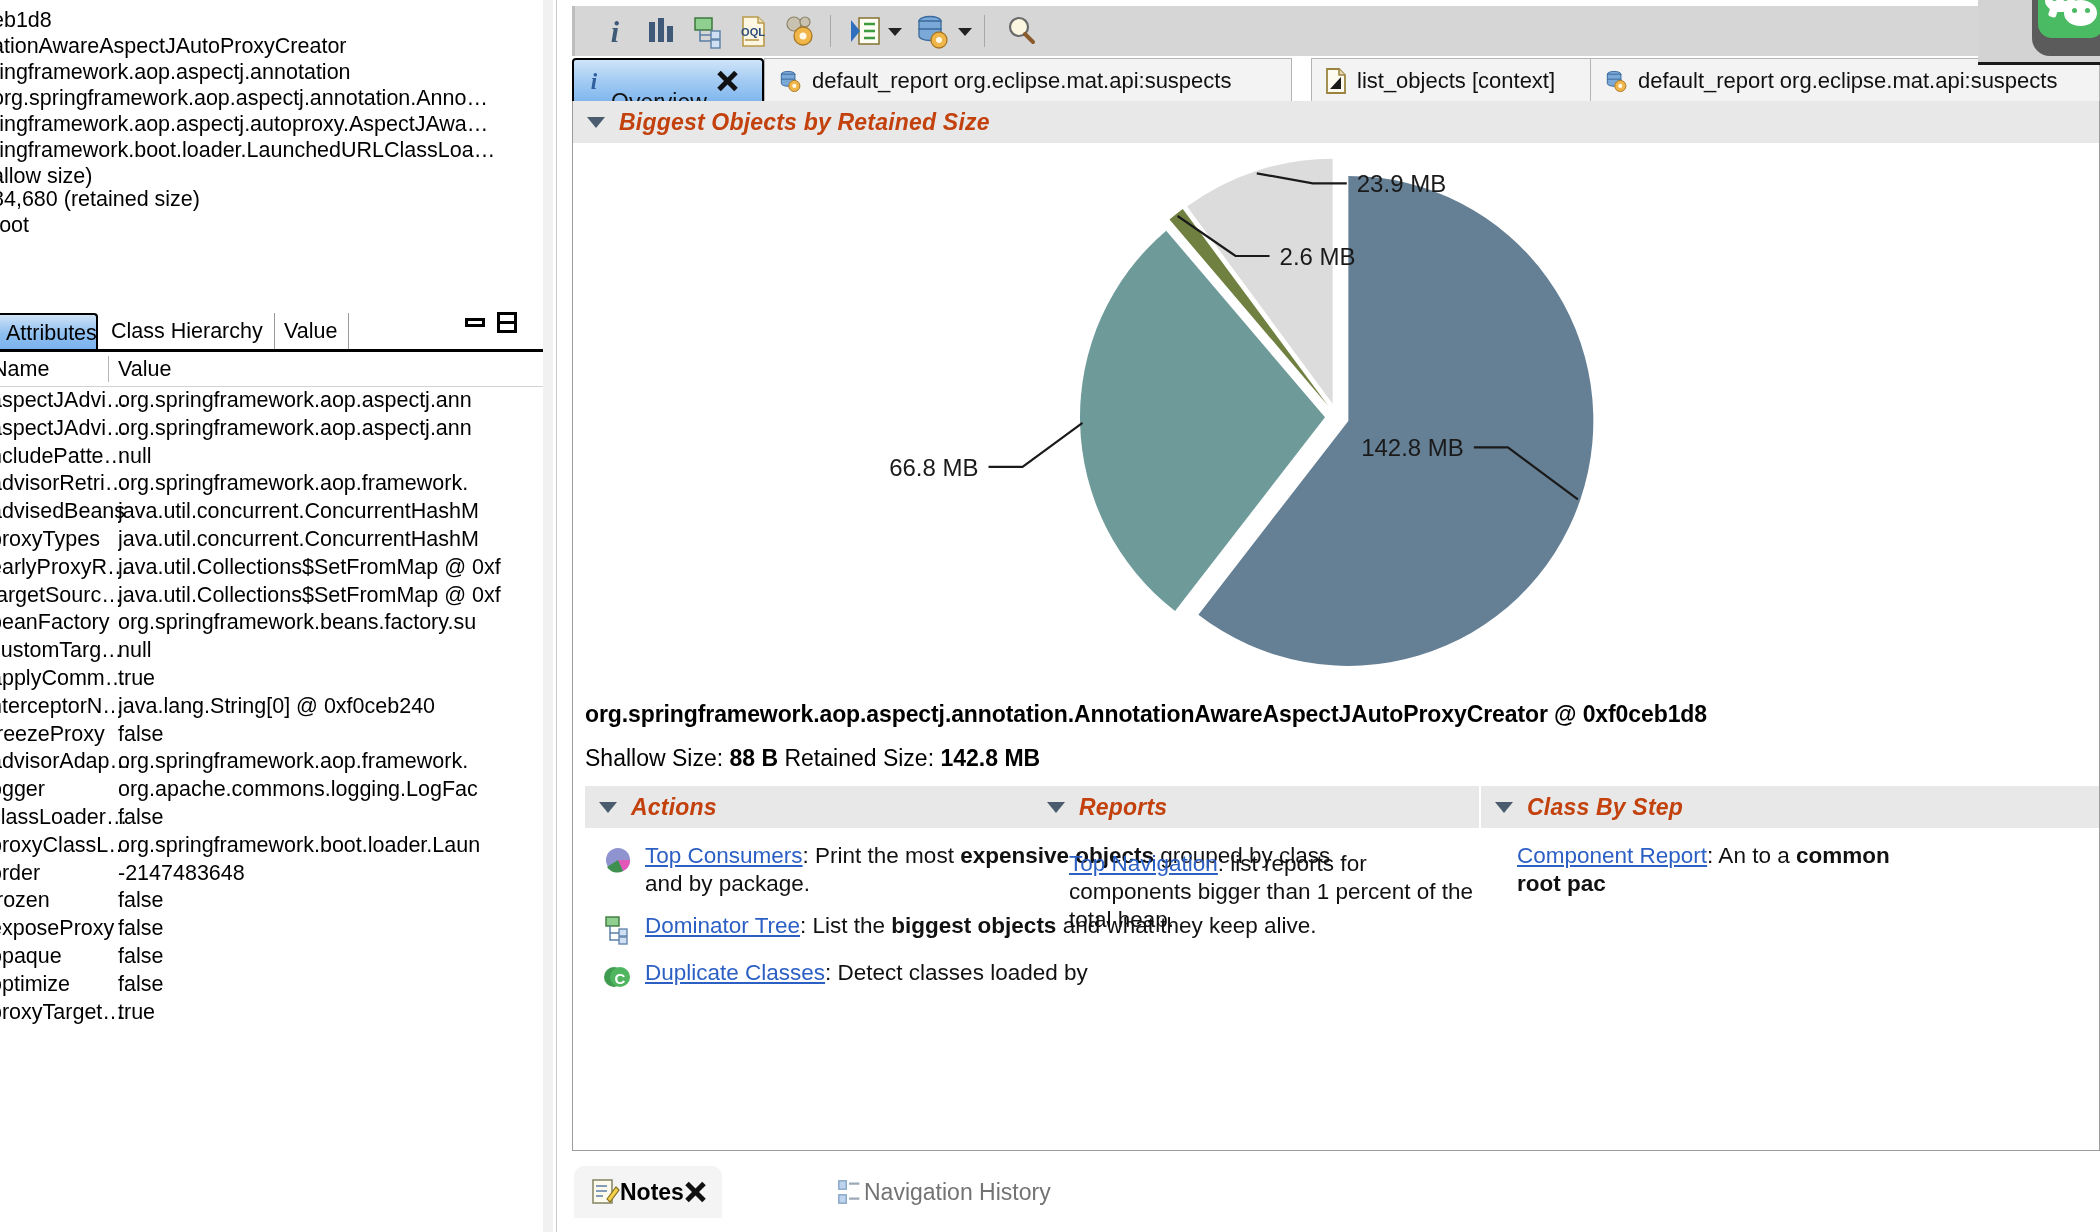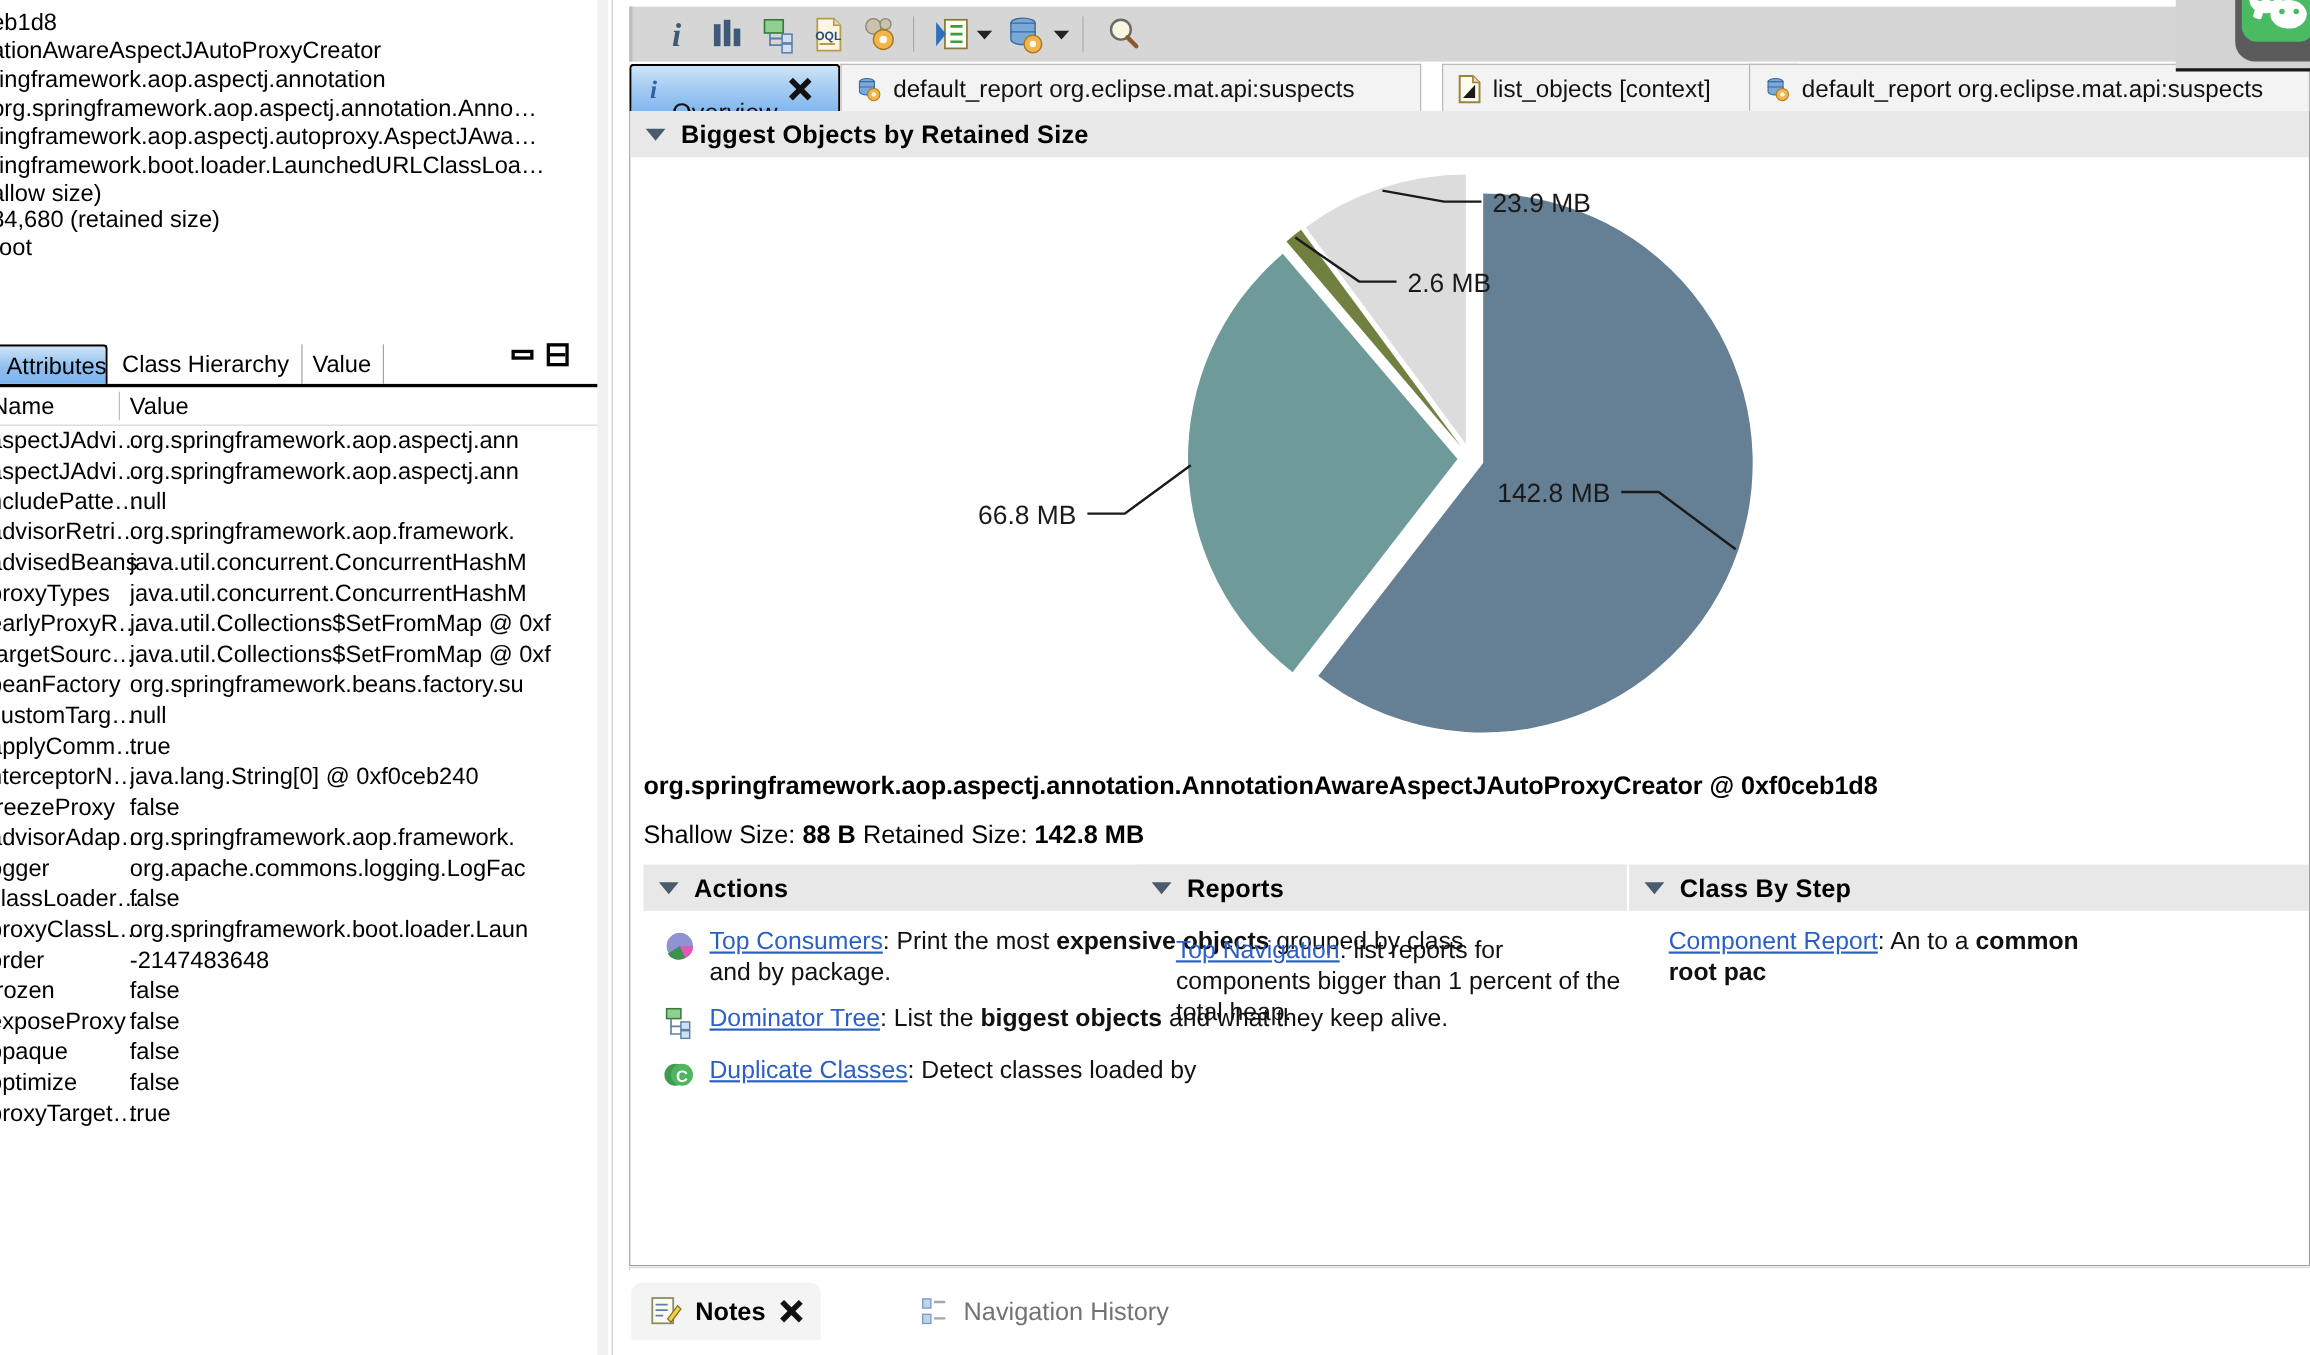--- a/index.html
+++ b/index.html
@@ -107,21 +107,21 @@
   #editor{position:absolute;left:14px;top:101px;width:1528px;height:1050px;
     background:#ffffff;border:1px solid #9c9c9c;border-top:none;box-sizing:border-box;
     overflow:hidden;}
 
   .section-head{
     height:42px;background:#e8e8e8;display:flex;align-items:center;gap:14px;padding-left:14px;
     box-sizing:border-box;
   }
   .tri{width:0;height:0;border-left:9px solid transparent;border-right:9px solid transparent;
     border-top:11px solid #4a5b6e;}
-  .section-title{font-size:23px;font-weight:bold;color:#000000;letter-spacing:.2px;}
+  .section-title{font-size:23px;font-weight:bold;color:#c2410c;letter-spacing:.2px;font-style:italic;}
 
   
   #pie-wrap{position:absolute;left:12px;top:48px;width:1504px;height:560px;}
 
   
   #obj-info{position:absolute;left:12px;top:600px;width:1480px;}
   #obj-title{font-size:23px;font-weight:bold;color:#000;letter-spacing:-.1px;}
   #obj-sizes{font-size:23px;color:#000;margin-top:17px;}
   #obj-sizes b{font-weight:bold;}
 
@@ -132,21 +132,21 @@
   .plist{padding:14px 0 0 0;}
   .pitem{display:flex;gap:12px;padding:0 0 14px 18px;align-items:flex-start;}
   .pico{flex:0 0 30px;width:30px;height:30px;margin-top:3px;}
   .ptext{font-size:22.5px;color:#111;line-height:28px;}
   .ptext a{color:#2b5fc4;text-decoration:underline;}
   .ptext b{font-weight:bold;}
 
   
   #bottom-bar{position:absolute;left:14px;top:1152px;width:1528px;height:80px;background:#ffffff;}
   #bottom-sep{position:absolute;left:14px;top:1152px;width:1528px;height:3px;background:#000;}
-  .btab{position:absolute;top:14px;height:52px;display:flex;align-items:center;gap:12px;
+  .btab{position:absolute;top:14px;height:52px;display:flex;align-items:center;
     padding:0 16px;box-sizing:border-box;font-size:23px;white-space:nowrap;}
   .btab.active{background:#f4f4f4;border-radius:10px 10px 0 0;color:#000;font-weight:bold;}
   .btab.inactive{color:#737373;}
 
   
   #wechat-dock{position:absolute;left:2032px;top:-18px;width:86px;height:74px;
     background:#5b5b5b;border-radius:18px;}
   #wechat-icon{position:absolute;left:2038px;top:-14px;width:66px;height:52px;
     background:#4bbb63;border-radius:14px;overflow:hidden;}
   .wc-b1{position:absolute;left:7px;top:3px;width:30px;height:23px;background:#fff;border-radius:50%;}

